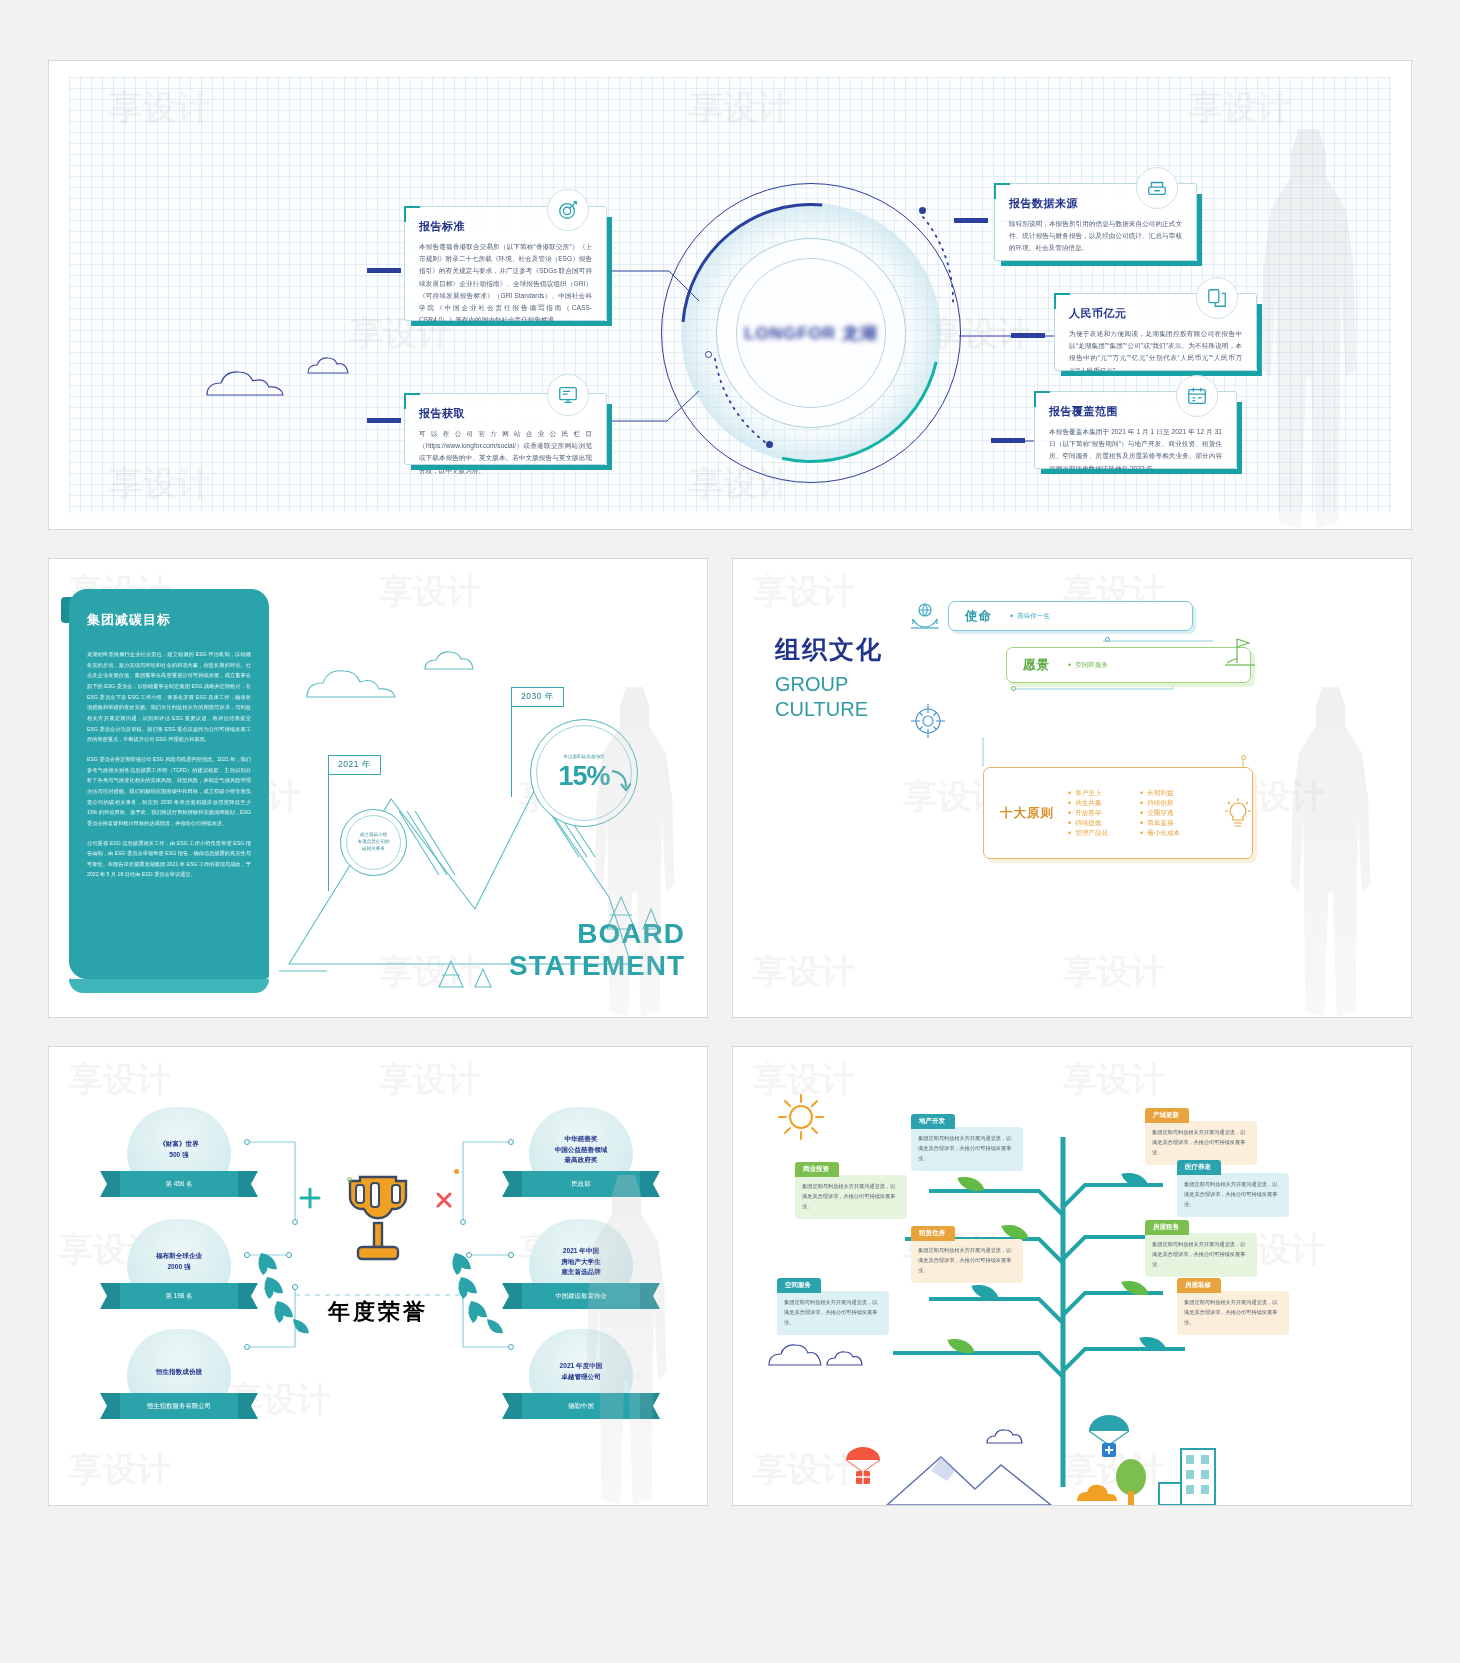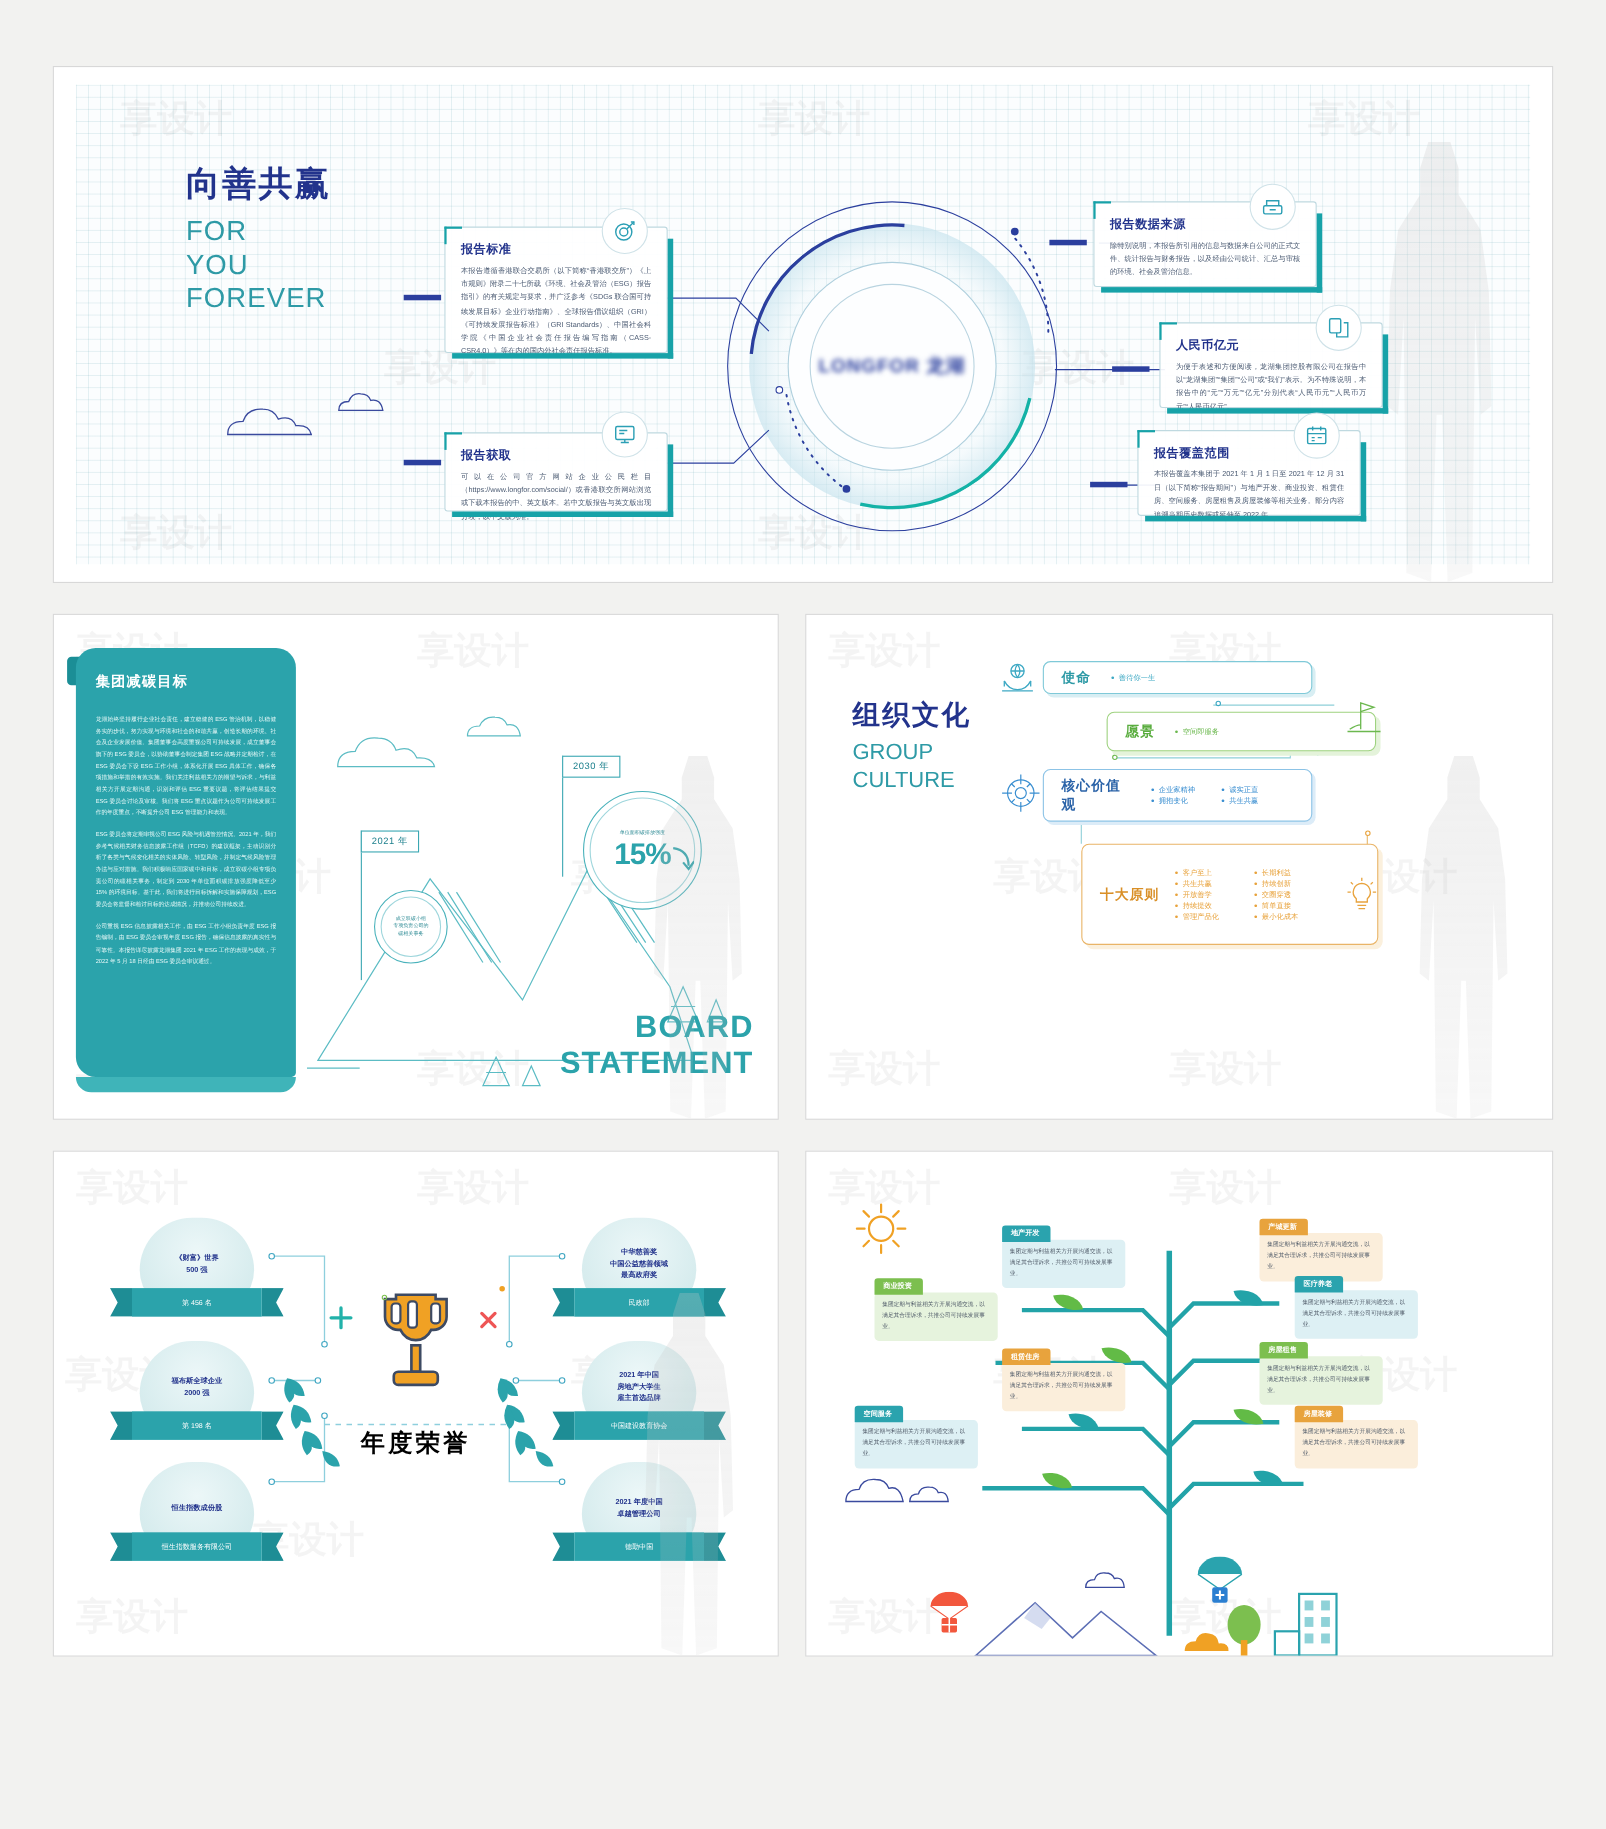--- a/index.html
+++ b/index.html
@@ -126,28 +126,20 @@
 <div class="panel" id="p1">
   <div class="grid-bg"></div>
   <div class="wm" style="left:60px; top:24px;">享设计</div>
   <div class="wm" style="left:640px; top:24px;">享设计</div>
   <div class="wm" style="left:1140px; top:24px;">享设计</div>
   <div class="wm" style="left:300px; top:250px;">享设计</div>
   <div class="wm" style="left:880px; top:250px;">享设计</div>
   <div class="wm" style="left:60px; top:400px;">享设计</div>
   <div class="wm" style="left:640px; top:400px;">享设计</div>
 
-  <div class="p1-title">
-    <div class="cn">向善共赢</div>
-    <div class="en">
-      <div>FOR</div>
-      <div>YOU</div>
-      <div>FOREVER</div>
-    </div>
-  </div>
 
   <svg style="position:absolute;left:150px;top:300px;" width="110" height="40">
     <path d="M8 34 q0-12 14-12 q4-12 18-11 q10 0 14 9 q12-4 16 6 q12-1 14 8 z" fill="none" stroke="#3a4a9e" stroke-width="1.2"></path>
   </svg>
   <svg style="position:absolute;left:255px;top:292px;" width="60" height="24">
     <path d="M4 20 q0-8 9-8 q3-8 11-7 q7 0 9 6 q9-2 11 9 z" fill="none" stroke="#3a4a9e" stroke-width="1.2"></path>
   </svg>
 
   <div class="ring-wrap">
     <div class="ring r-halo"></div>
@@ -361,29 +353,20 @@
   </div>
 
   <div class="gicon" style="left:175px;top:142px;width:40px;height:40px;">
     <svg viewBox="0 0 40 40" fill="none" stroke="#3b8fd1" stroke-width="1.1">
       <circle cx="20" cy="20" r="12"></circle>
         <circle cx="20" cy="20" r="5"></circle>
       <path d="M20 8v4M20 28v4M8 20h4M28 20h4M11.5 11.5l3 3M25.5 25.5l3 3M28.5 11.5l-3 3M14.5 25.5l-3 3"></path>
       <path d="M20 3v5M20 32v5M3 20h5M32 20h5"></path>
     </svg>
   </div>
-  <div class="gbox" style="left:215px;top:140px;width:245px;height:48px;border:1.4px solid #8cc3e6;box-shadow:3px 3px 0 #dcecf8;">
-    <span class="lbl" style="color:#2b63a8;">核心价值观</span>
-    <div style="margin-left:14px;display:flex;flex-wrap:wrap;width:130px;">
-      <span class="bul" style="color:#3b8fd1;width:58px;margin-right:6px;">企业家精神</span>
-      <span class="bul" style="color:#3b8fd1;width:58px;margin-right:0;">诚实正直</span>
-      <span class="bul" style="color:#3b8fd1;width:58px;margin-right:6px;">拥抱变化</span>
-      <span class="bul" style="color:#3b8fd1;width:58px;margin-right:0;">共生共赢</span>
-    </div>
-  </div>
 
   <div class="gbox" style="left:250px;top:208px;width:270px;height:92px;border:1.6px solid #e9b467;box-shadow:4px 4px 0 #fbf0dd;">
     <span class="lbl" style="color:#d98f26;">十大原则</span>
     <div style="margin-left:14px;display:flex;flex-wrap:wrap;width:160px;">
       <span class="bul" style="color:#e8a33d;width:68px;margin-right:4px;">客户至上</span>
       <span class="bul" style="color:#e8a33d;width:68px;margin-right:0;">长期利益</span>
       <span class="bul" style="color:#e8a33d;width:68px;margin-right:4px;">共生共赢</span>
       <span class="bul" style="color:#e8a33d;width:68px;margin-right:0;">持续创新</span>
       <span class="bul" style="color:#e8a33d;width:68px;margin-right:4px;">开放善学</span>
       <span class="bul" style="color:#e8a33d;width:68px;margin-right:0;">交圈穿透</span>

